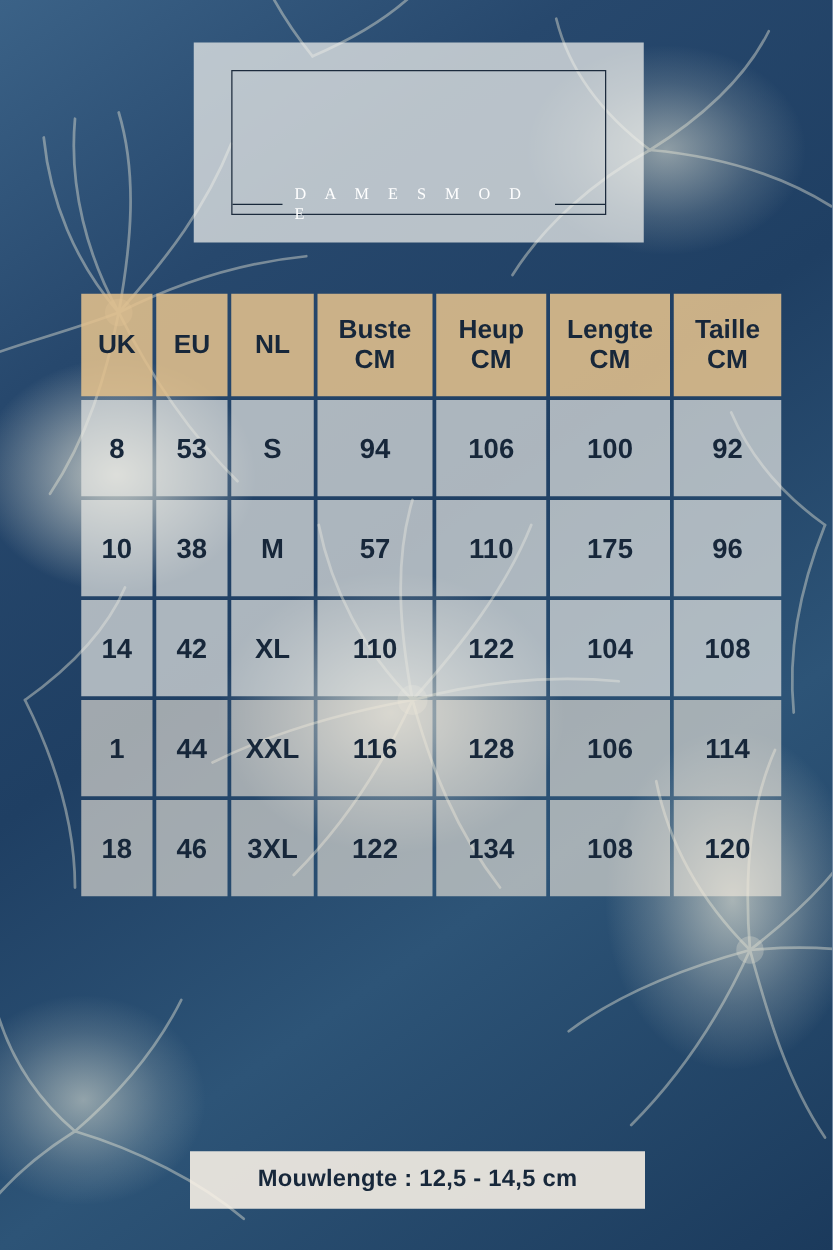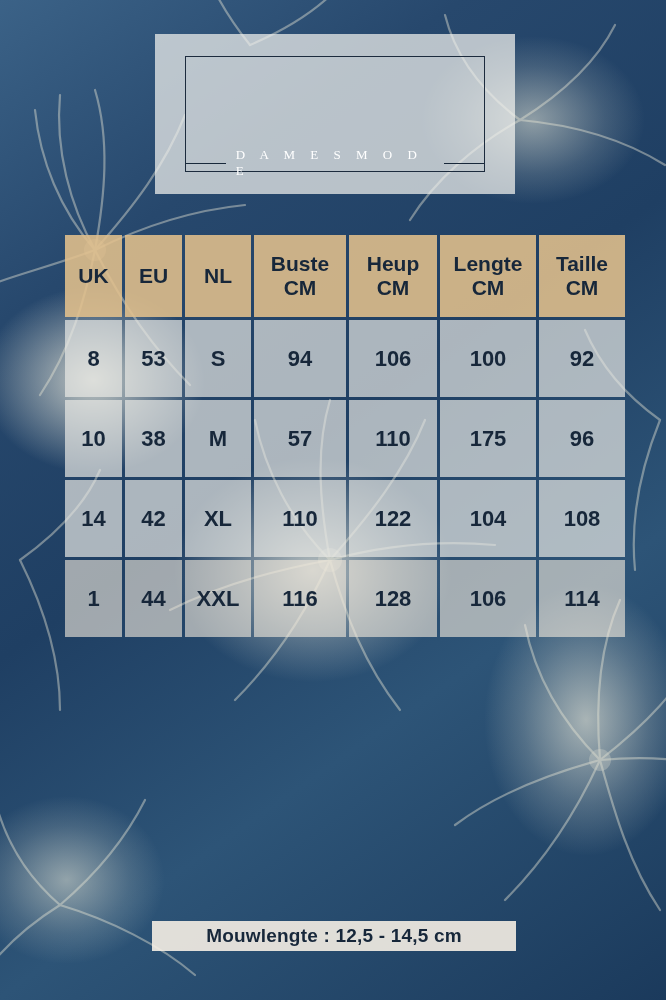--- a/index.html
+++ b/index.html
@@ -139,21 +139,21 @@
   col.c-heup { width: 88px; }
   col.c-lengte { width: 96px; }
   col.c-taille { width: 86px; }
 
   
   .footer-note {
     position: absolute;
     left: 152px;
     top: 921px;
     width: 364px;
-    height: 30px;
+    height: 46px;
     background: rgba(250,243,231,0.88);
     display: flex;
     align-items: center;
     justify-content: center;
     font-size: 19px;
     font-weight: bold;
     color: #17273a;
     letter-spacing: 0.2px;
   }
 </style>
@@ -284,19 +284,28 @@
         </tr>
         <tr>
           <td class="tint">1</td>
           <td class="tint">44</td>
           <td class="tint">XXL</td>
           <td class="tint">116</td>
           <td class="tint">128</td>
           <td class="tint">106</td>
           <td class="tint">114</td>
         </tr>
+        <tr>
+          <td class="tint">18</td>
+          <td class="tint">46</td>
+          <td class="tint">3XL</td>
+          <td class="tint">122</td>
+          <td class="tint">134</td>
+          <td class="tint">108</td>
+          <td class="tint">120</td>
+        </tr>
       </tbody>
     </table>
   </div>
 
   <div class="footer-note">Mouwlengte : 12,5 - 14,5 cm</div>
 
 </div>
 
 </body></html>

